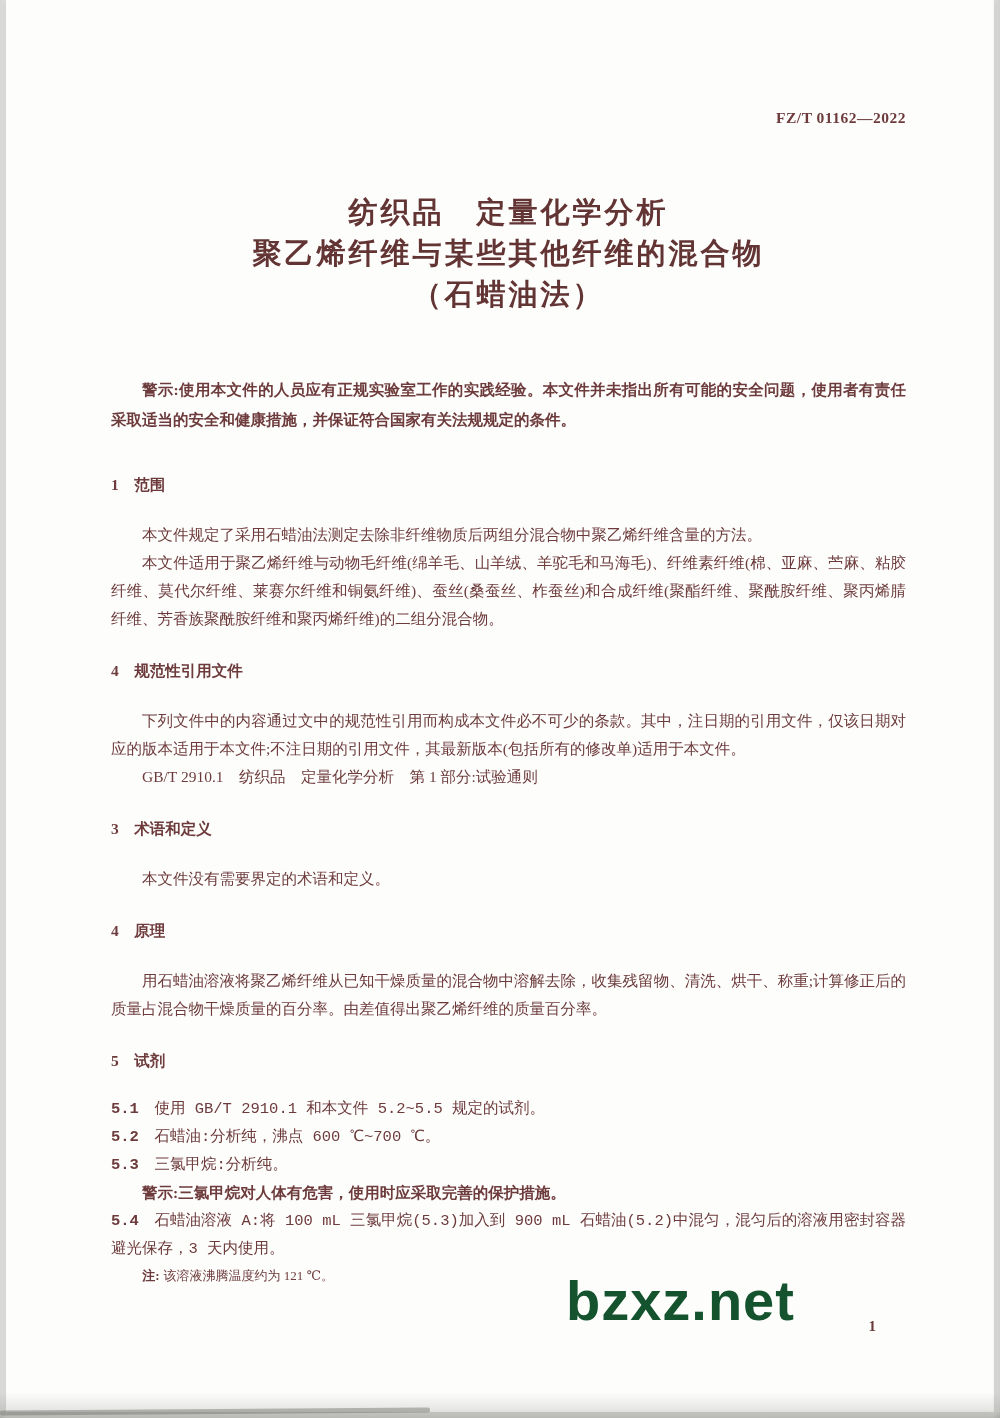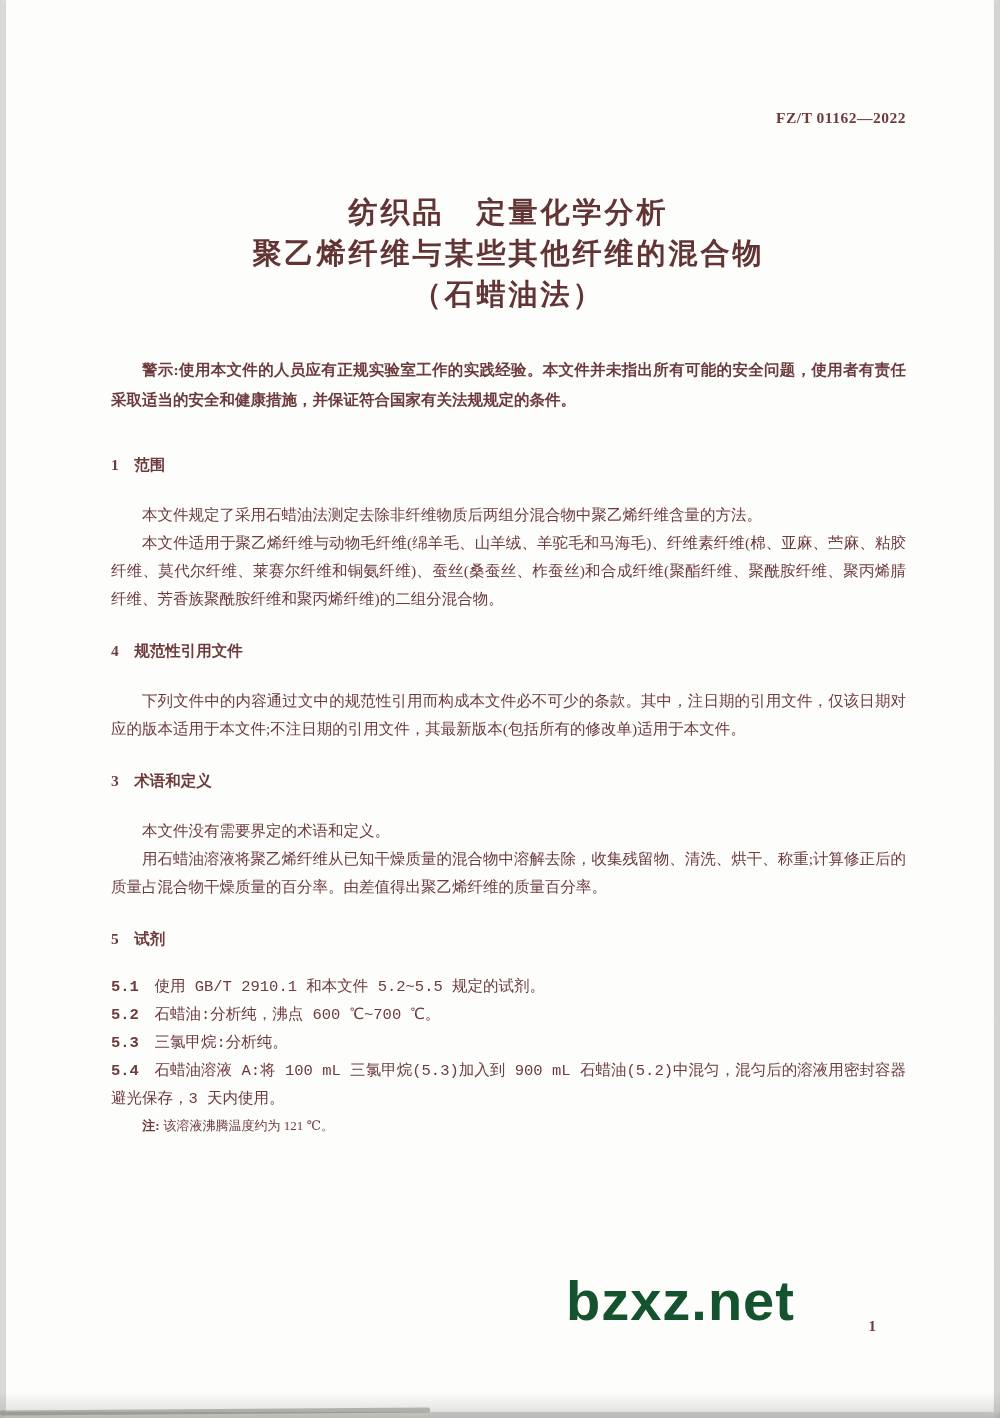--- a/index.html
+++ b/index.html
@@ -31,21 +31,21 @@
   .title-block{
     margin-top:60px;
     text-align:center;
     font-weight:bold;
     font-size:29px;
     line-height:41px;
     letter-spacing:3px;
     color:#633434;
   }
   .warn-top{
-    margin-top:40px;
+    margin-top:60px;
     font-weight:bold;
     text-indent:2em;
     text-align:justify;
     line-height:30px;
   }
   .sec-heading{
     font-weight:bold;
     font-size:15.5px;
     margin:0;
   }
@@ -135,37 +135,40 @@
     </div>
 
     <p class="warn-top">警示:使用本文件的人员应有正规实验室工作的实践经验。本文件并未指出所有可能的安全问题，使用者有责任采取适当的安全和健康措施，并保证符合国家有关法规规定的条件。</p>
 
     <h2 class="sec-heading s1-h">1　范围</h2>
     <p class="body-p">本文件规定了采用石蜡油法测定去除非纤维物质后两组分混合物中聚乙烯纤维含量的方法。</p>
     <p class="body-p">本文件适用于聚乙烯纤维与动物毛纤维(绵羊毛、山羊绒、羊驼毛和马海毛)、纤维素纤维(棉、亚麻、苎麻、粘胶纤维、莫代尔纤维、莱赛尔纤维和铜氨纤维)、蚕丝(桑蚕丝、柞蚕丝)和合成纤维(聚酯纤维、聚酰胺纤维、聚丙烯腈纤维、芳香族聚酰胺纤维和聚丙烯纤维)的二组分混合物。</p>
 
     <h2 class="sec-heading s2-h">4　规范性引用文件</h2>
     <p class="body-p">下列文件中的内容通过文中的规范性引用而构成本文件必不可少的条款。其中，注日期的引用文件，仅该日期对应的版本适用于本文件;不注日期的引用文件，其最新版本(包括所有的修改单)适用于本文件。</p>
+    <p class="ref-line">GB/T 2910.1　纺织品　定量化学分析　第 1 部分:试验通则</p>
 
     <h2 class="sec-heading s3-h">3　术语和定义</h2>
     <p class="body-p">本文件没有需要界定的术语和定义。</p>
 
+    <h2 class="sec-heading s4-h">4　原理</h2>
     <p class="body-p">用石蜡油溶液将聚乙烯纤维从已知干燥质量的混合物中溶解去除，收集残留物、清洗、烘干、称重;计算修正后的质量占混合物干燥质量的百分率。由差值得出聚乙烯纤维的质量百分率。</p>
 
     <h2 class="sec-heading s5-h">5　试剂</h2>
 
     <p class="clause clause-first">
       <span class="clabel">5.1</span><span>使用 GB/T 2910.1 和本文件 5.2~5.5 规定的试剂。</span>
     </p>
     <p class="clause">
       <span class="clabel">5.2</span><span>石蜡油:分析纯，沸点 600 ℃~700 ℃。</span>
     </p>
     <p class="clause">
       <span class="clabel">5.3</span><span>三氯甲烷:分析纯。</span>
     </p>
+    <p class="warn-inline">警示:三氯甲烷对人体有危害，使用时应采取完善的保护措施。</p>
     <p class="clause">
       <span class="clabel">5.4</span><span>石蜡油溶液 A:将 100 mL 三氯甲烷(5.3)加入到 900 mL 石蜡油(5.2)中混匀，混匀后的溶液用密封容器避光保存，3 天内使用。</span>
     </p>
     <p class="note-line">
       <span class="nlabel">注:</span><span>该溶液沸腾温度约为 121 ℃。</span>
     </p>
 
   </div>
 
   <div class="watermark">bzxz.net</div>

